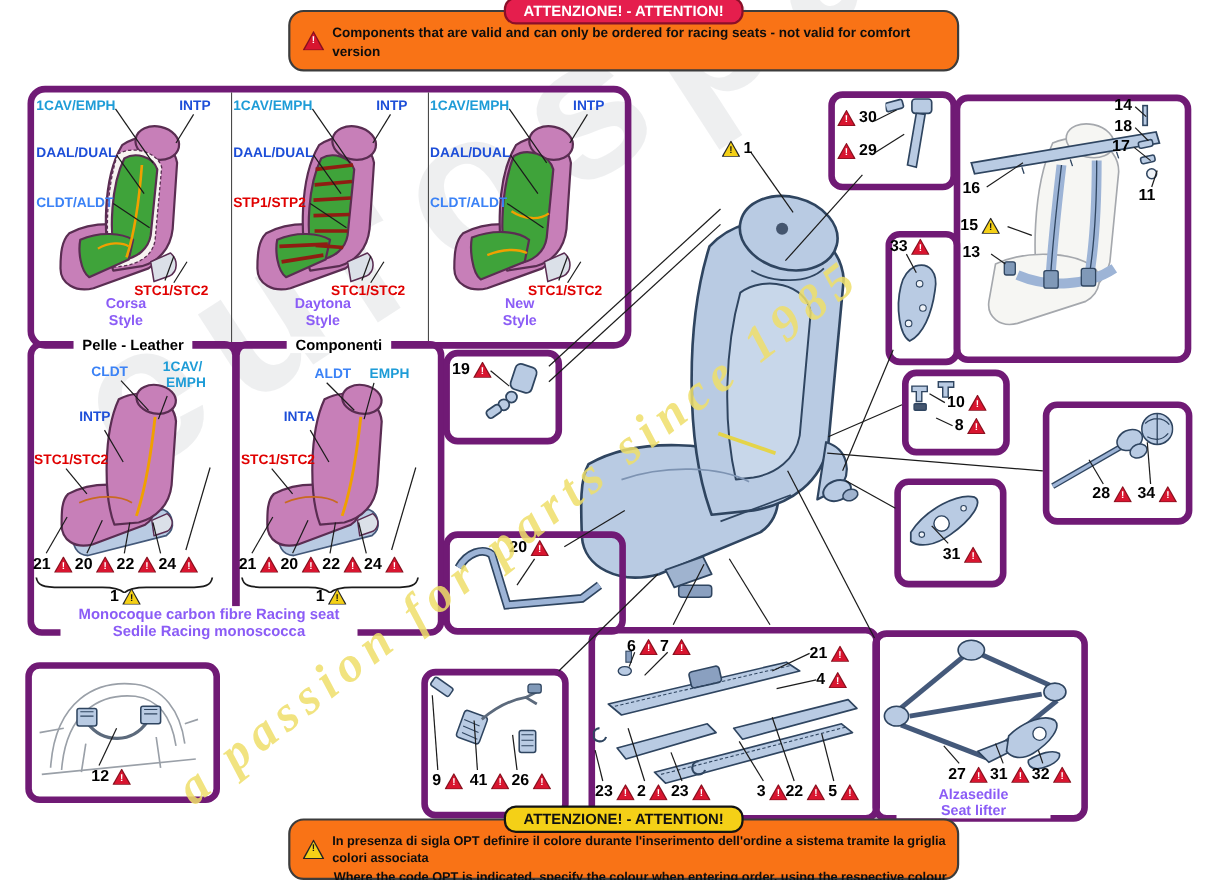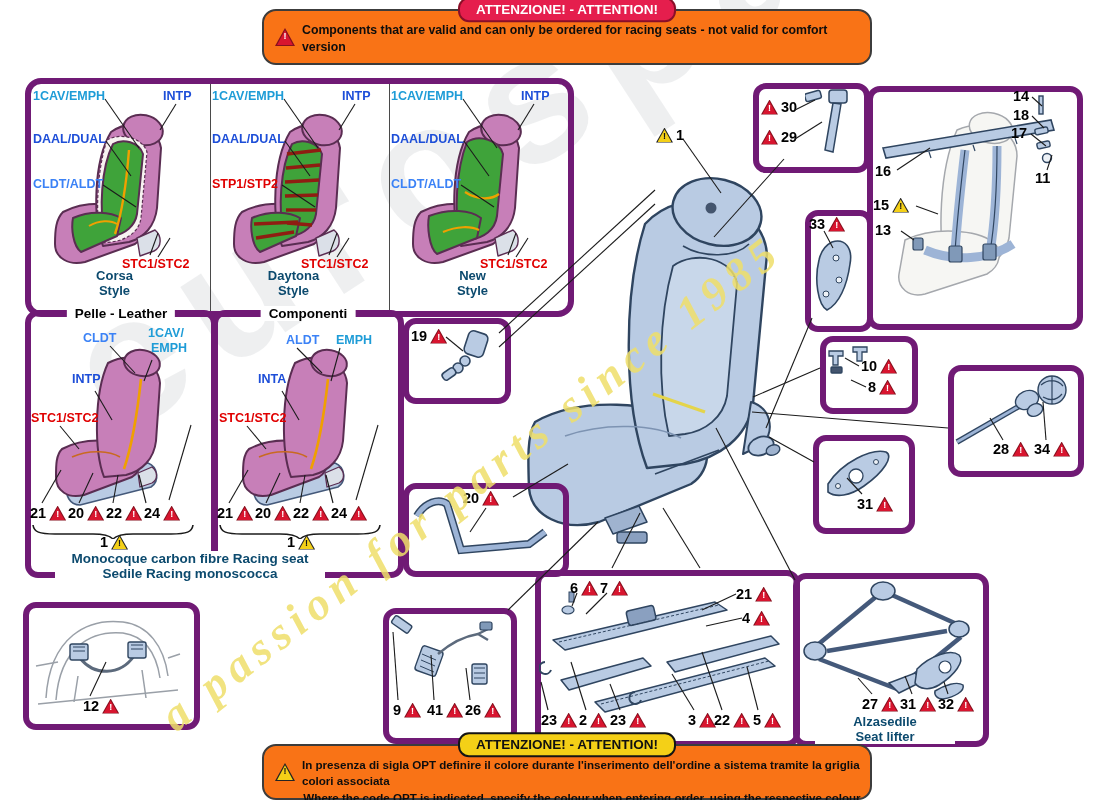--- a/index.html
+++ b/index.html
@@ -28,21 +28,21 @@
   .cbox{position:absolute;border:6px solid #701a75;border-radius:13px;z-index:10;background:transparent}
 
   
   .plabel{position:absolute;display:flex;align-items:center;gap:3px;font:bold 14.5px "Liberation Sans",sans-serif;
     color:#000;white-space:nowrap;z-index:15}
 
   
   .slabel{position:absolute;font:bold 12.5px "Liberation Sans",sans-serif;white-space:nowrap;z-index:15;line-height:14px}
   .c-blue{color:#1e9cd7}.c-pink{color:#1d4ed8}.c-green{color:#1d4ed8}.c-yellow{color:#3b82f6}.c-red{color:#e00000}
 
-  .cap{position:absolute;font:bold 13px/15px "Liberation Sans",sans-serif;color:#0c4a6e;text-align:center;z-index:16}
+  .cap{position:absolute;font:bold 13px/15px "Liberation Sans",sans-serif;color:#8b5cf6;text-align:center;z-index:16}
 
   
   .banner{position:absolute;border:2px solid #3c3c3c;border-radius:14px;background:#f97316;z-index:40}
   .banner .pill{position:absolute;left:50%;top:0;transform:translate(-50%,-55%);padding:3px 16px;border-radius:11px;
     font:bold 13.5px "Liberation Sans",sans-serif;white-space:nowrap;z-index:2}
   .banner.topb .pill{background:#e51e4d;color:#fff;border:2px solid #8a0f28}
   .banner.botb .pill{background:#f4d017;color:#111;border:2px solid #141414}
   .banner .bt{position:absolute;left:11px;top:50%;transform:translateY(-50%)}
   .banner .lines{padding:11px 8px 5px 38px;font:bold 12.3px/1.42 "Liberation Sans",sans-serif;color:#0d0d0d}
 

